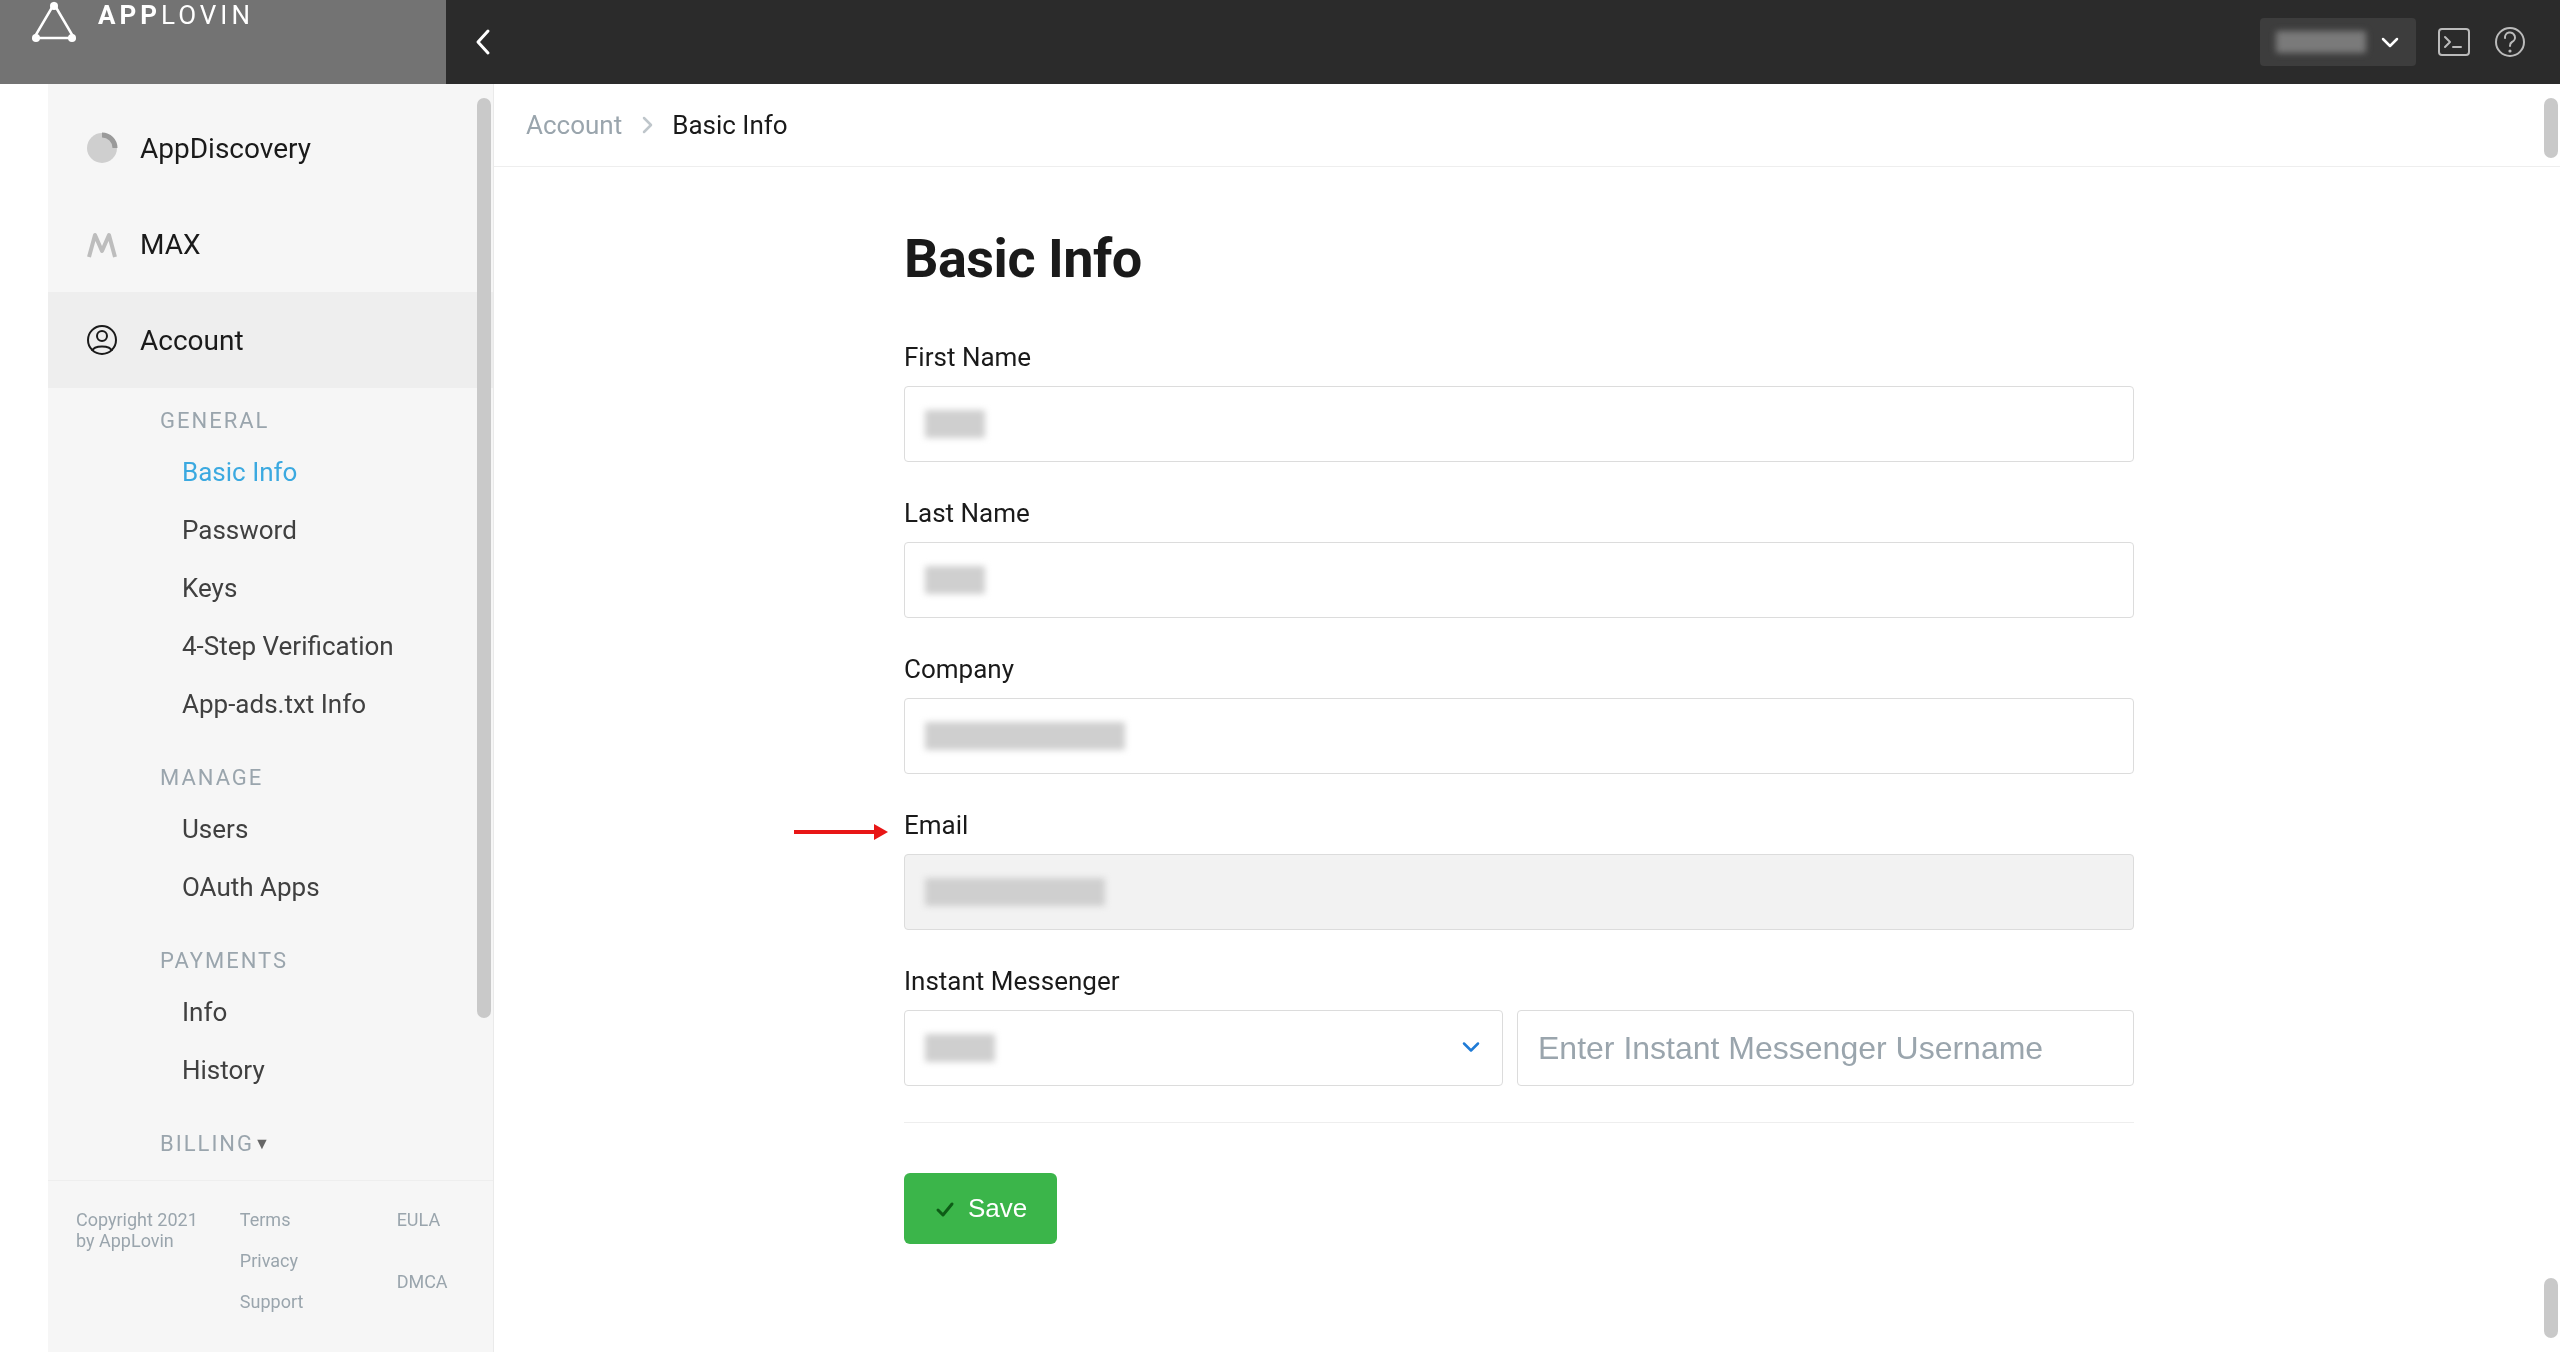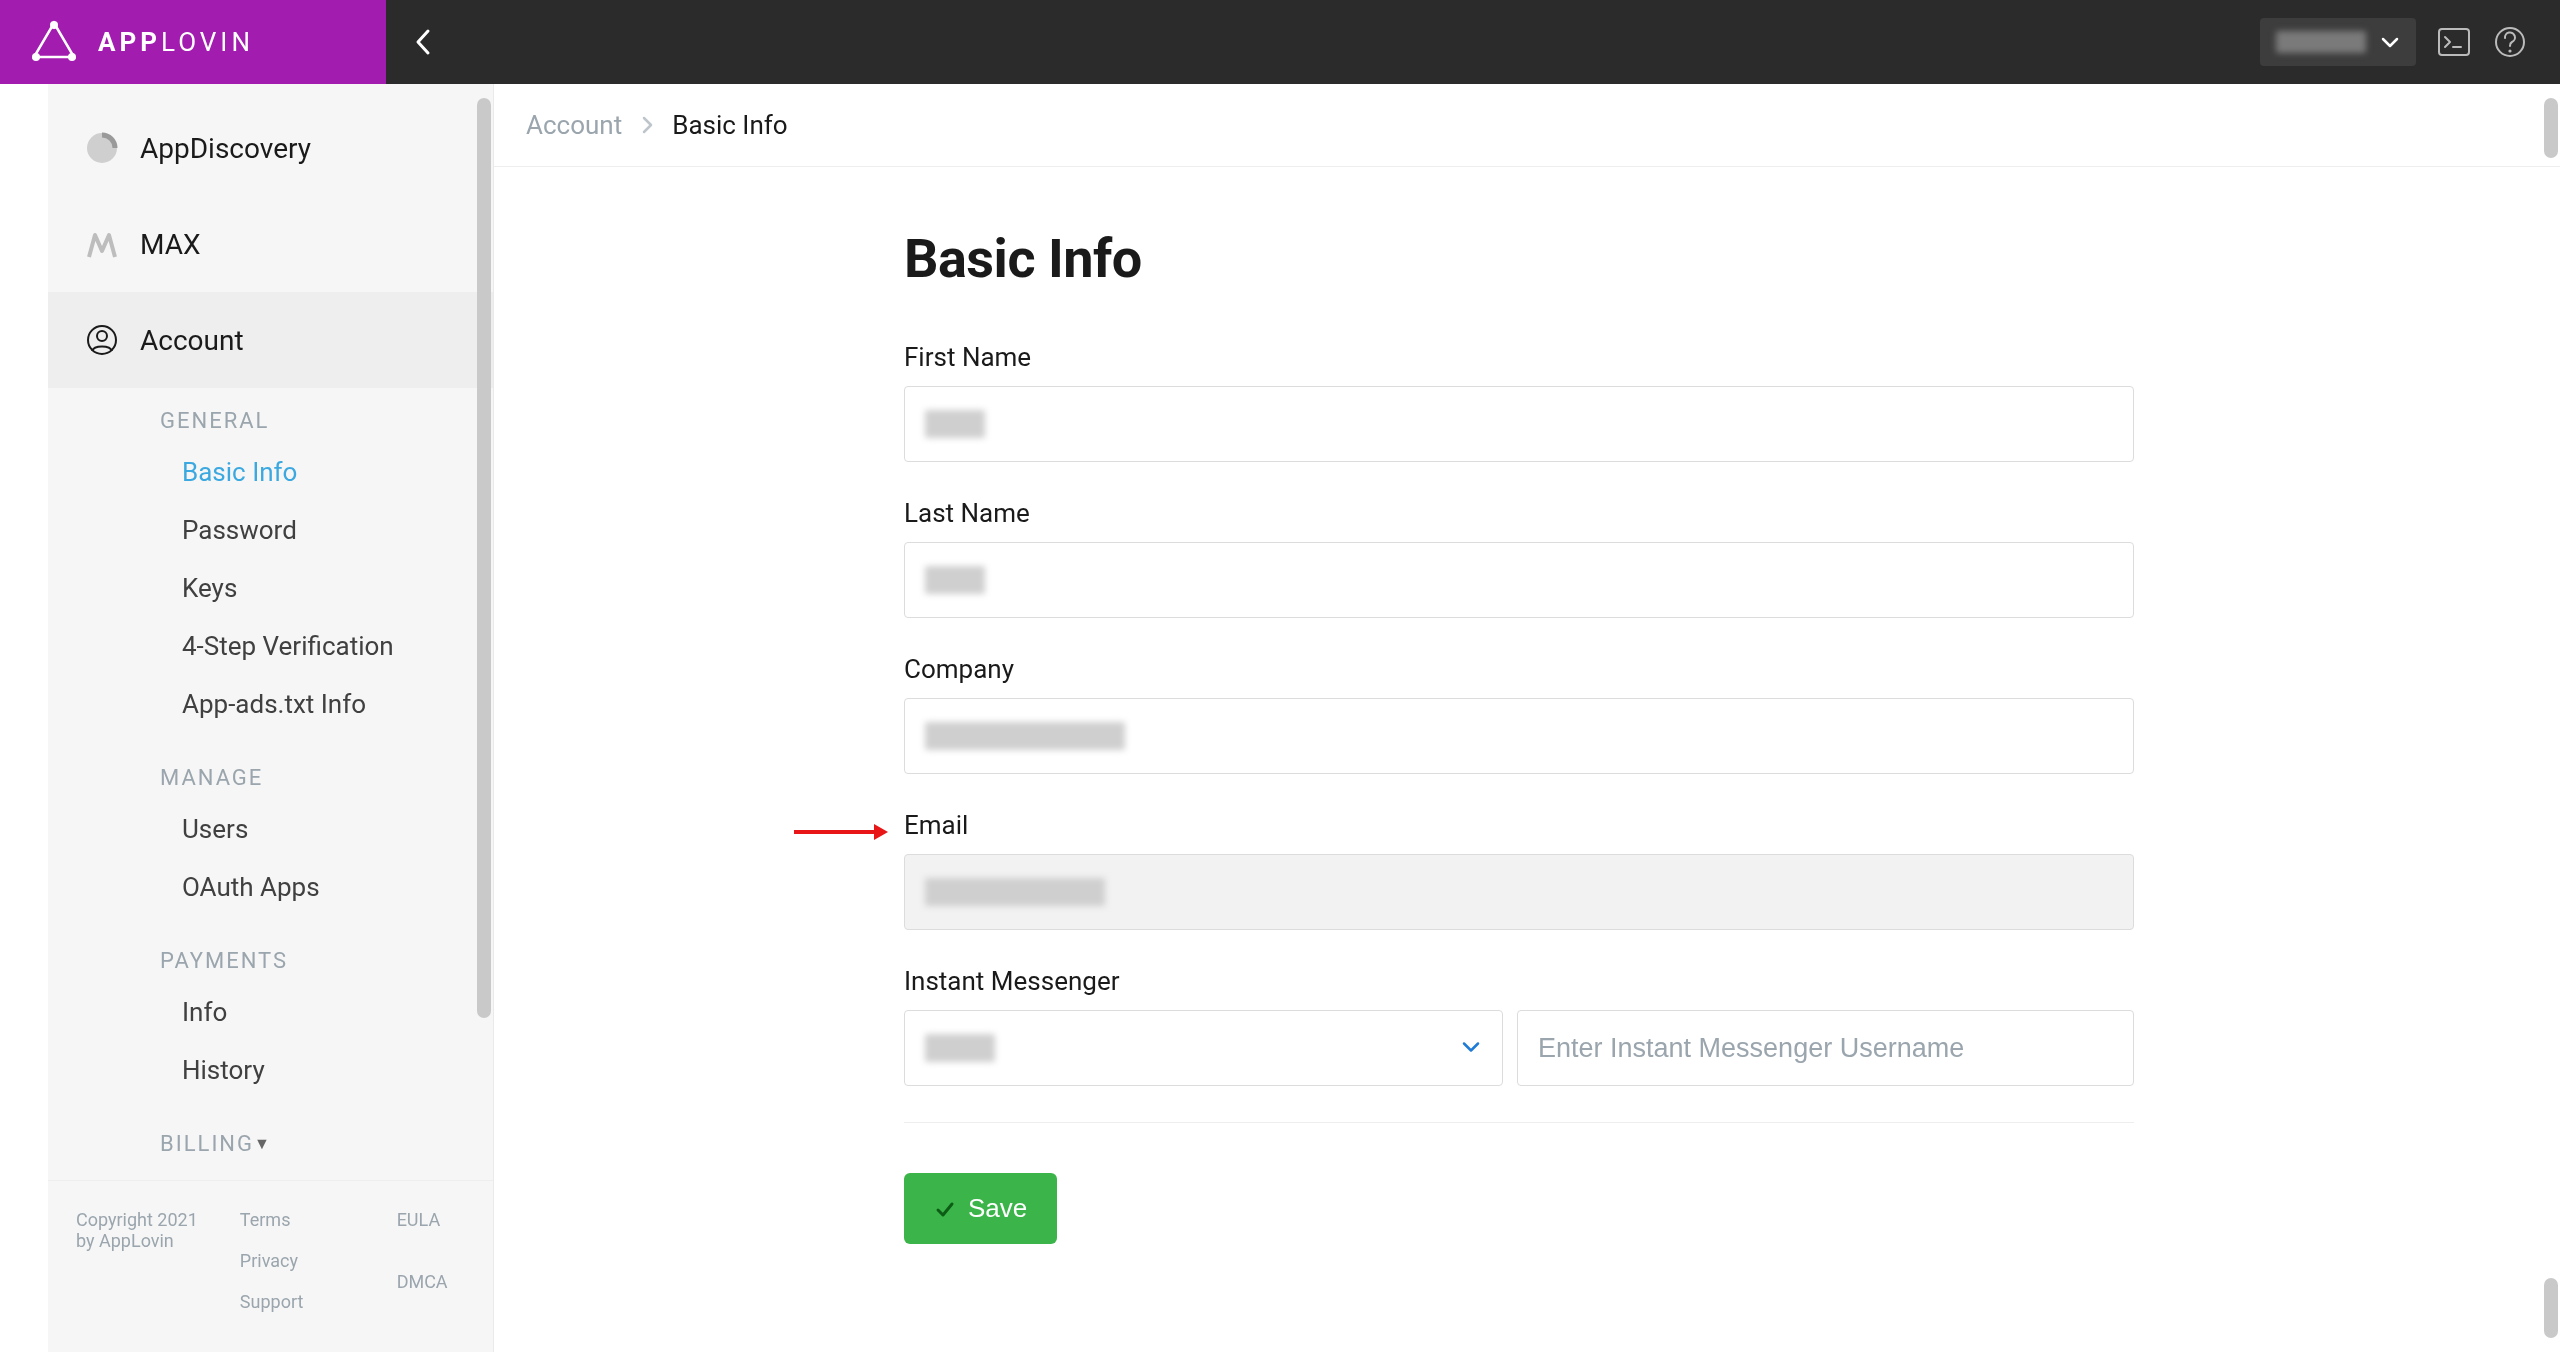--- a/index.html
+++ b/index.html
@@ -25,25 +25,24 @@
 
 
 .topbar {
   display: flex;
   align-items: center;
   height: 84px;
   background: #2b2b2b;
   color: #fff;
 }
 .topbar .logo-section {
-  width: 386px;
+  width: 446px;
   height: 100%;
-  background: #a21caf;
-  display: flex;
-  align-items: center;
+  background: #737373;
+  display: flex;
   padding-left: 30px;
   gap: 20px;
 }
 .topbar .logo-section svg { flex-shrink: 0; }
 .topbar .logo-text { letter-spacing: 4px; font-size: 26px; font-weight: 400; }
 .topbar .logo-text b { font-weight: 700; }
 .topbar .back {
   width: 40px;
   height: 40px;
   display: flex;
@@ -237,21 +236,21 @@
 .im-row .select {
   flex: 0 0 48.7%;
   position: relative;
 }
 .im-row .select .form-control { padding-right: 50px; }
 .im-row .select .chev {
   position: absolute;
   right: 22px; top: 50%; transform: translateY(-50%);
 }
 .im-row .im-input { flex: 1; }
-.im-row .im-input input { width: 100%; height: 76px; border: 1px solid #dcdcdc; border-radius: 4px; font-size: 27px; padding: 0 20px; outline: none; }
+.im-row .im-input input { width: 100%; height: 76px; border: 1px solid #dcdcdc; border-radius: 4px; font-size: 32px; padding: 0 20px; outline: none; }
 .im-row .im-input input::placeholder { color: #9aa5ad; }
 
 hr.divider { border: none; border-top: 1px solid #eee; margin: 30px 0 50px; }
 
 .save-btn {
   display: inline-flex;
   align-items: center;
   gap: 12px;
   background: #3bb54a;
   color: #fff;

